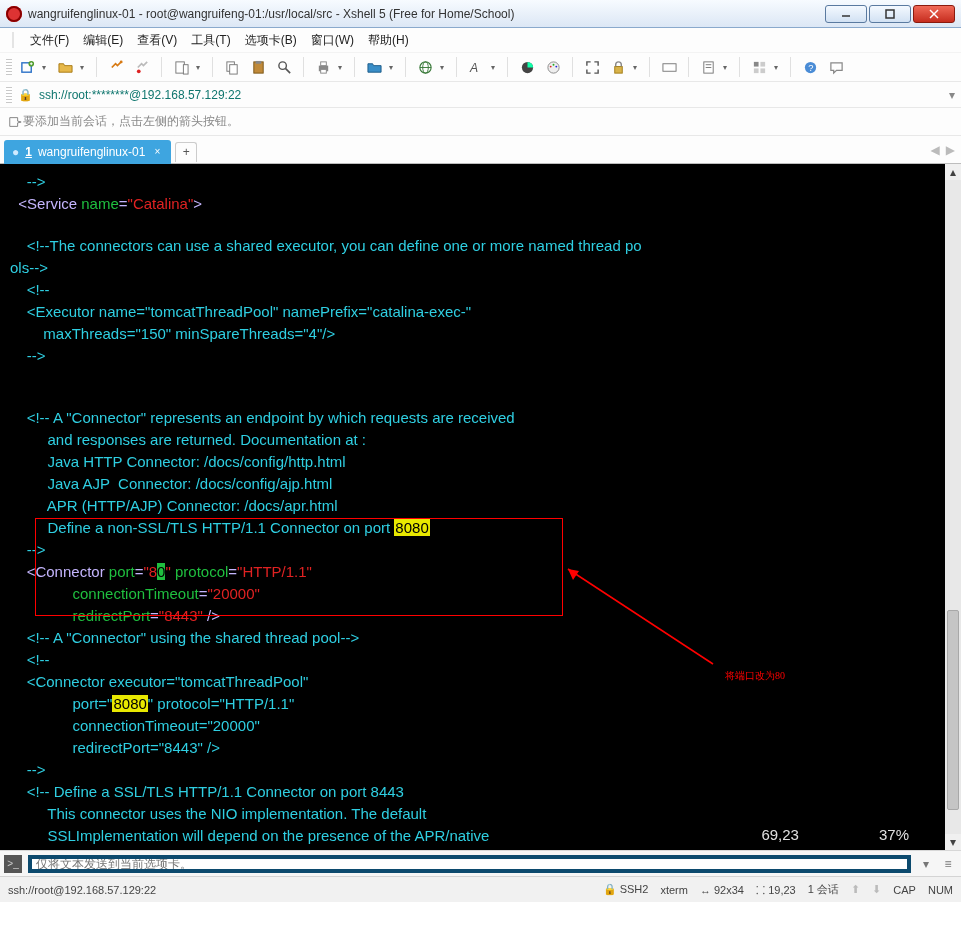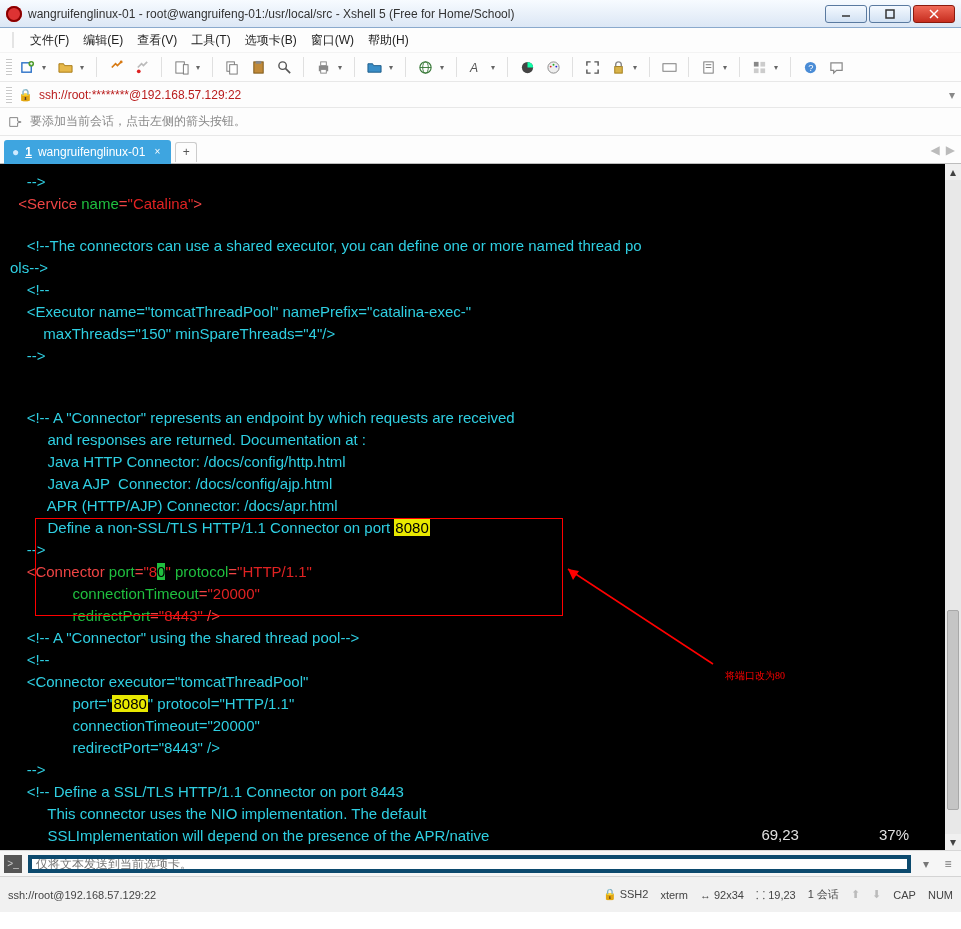--- a/index.html
+++ b/index.html
@@ -19,57 +19,57 @@
 
 .toolbar { height: 30px; display: flex; align-items: center; padding: 0 6px; gap: 4px; background: #fdfdfd; border-bottom: 1px solid #e8e8e8; border-top: 1px solid #f3f3f3; }
 .toolbar .div { width: 1px; height: 20px; background: #e0e0e0; margin: 0 4px; }
 .tbtn { width: 22px; height: 22px; display: flex; align-items: center; justify-content: center; border-radius: 2px; cursor: pointer; color: #454545; }
 .dd { width: 8px; color: #666; font-size: 8px; }
 .tbtn svg { width: 15px; height: 15px; }
 
 .addrbar { height: 26px; display: flex; align-items: center; padding: 0 6px; background: #fdfdfd; border-bottom: 1px solid #e8e8e8; gap: 6px; }
 .addrbar .grip { width:6px; height:16px; background: repeating-linear-gradient(#c8c8c8,#c8c8c8 1px,#fff 1px,#fff 3px); }
 .addrbar .lock { color:#888; }
-.addrbar .addr { color: #b91c1c; flex: 1; }
+.addrbar .addr { color: #0f766e; flex: 1; }
 .addrbar .chev { color:#888; cursor:pointer; }
 
-.hintbar { height: 28px; display: flex; align-items: center; padding: 0 8px; background: #fdfdfd; border-bottom: 1px solid #e8e8e8; gap: 8px; color: #888; }
+.hintbar { height: 28px; display: flex; align-items: center; padding: 0 8px; background: #fdfdfd; border-bottom: 1px solid #e8e8e8; gap: 1px; color: #888; }
 .hintbar svg { width:14px; height:14px; }
 
 .tabbar { height: 28px; display: flex; align-items: center; background: #fdfdfd; border-bottom: 1px solid #bdbdbd; position: relative; }
 .tab { height: 24px; margin-top: 4px; display: flex; align-items: center; padding: 0 8px; background: #3ea5e0; color: #fff; border-top-left-radius: 3px; border-top-right-radius: 3px; gap: 6px; margin-left: 4px; }
 .tab .num { font-weight: bold; text-decoration: underline; }
 .tab .x { width:12px; height:12px; display:flex; align-items:center; justify-content:center; font-size:10px; cursor:pointer; }
 .newtab { width: 22px; height: 20px; margin-top:4px; margin-left:4px; border: 1px solid #ccc; border-bottom:none; border-top-left-radius: 3px; border-top-right-radius: 3px; display:flex; align-items:center; justify-content:center; color:#555; cursor:pointer; }
 .tabbar .nav { position:absolute; right:6px; display:flex; gap:6px; color:#bbb; }
 
 .terminal { height: 686px; background: #000; position: relative; overflow: hidden; }
 .code { font-family: Consolas, "Courier New", monospace; font-size: 15px; line-height: 20px; color: #e8e8e8; padding: 8px 10px; white-space: pre; }
 .c-cyan { color: #2fcfe2; }
 .c-green { color: #1fbf3f; }
 .c-red { color: #e02222; }
-.c-white { color: #ef4444; }
+.c-white { color: #c4b5fd; }
 .hl-yel { background: #e8e800; color: #000; padding: 0 1px; }
 .hl-grn { background: #1fbf3f; color:#000; }
 .annot { position: absolute; color: #f00; font-family: "Microsoft YaHei"; font-size: 10px; }
 .redbox { position:absolute; border:1px solid #f00; }
 .arrow-svg { position:absolute; }
 .status-vim { position:absolute; right: 52px; bottom: 6px; font-family: Consolas, monospace; font-size:15px; color:#e0e0e0; }
 .scrollbar { position:absolute; right:0; top:0; width:16px; height:100%; background:#f0f0f0; }
 .scrollbar .track { position:absolute; top:16px; bottom:16px; left:0; right:0; background:#e8e8e8; }
 .scrollbar .thumb { position:absolute; left:2px; right:2px; background:#c5c5c5; border:1px solid #a8a8a8; border-radius:2px;}
 .scrollbar .btn { position:absolute; left:0; right:0; height:16px; display:flex; align-items:center; justify-content:center; color:#444; cursor:pointer; }
 
 .sendbar { height: 26px; display:flex; align-items:center; padding:0 4px; border-top:1px solid #d7d7d7; background:#f6f6f6; gap:6px; }
 .sendbar .pre { width:18px; height:18px; background:#555; color:#ccc; display:flex; align-items:center; justify-content:center; font-size:10px; }
 .sendbar input { flex:1; height:18px; border:4px solid #0c4a6e; background:#fff; padding:0 4px; font-size:12px; color:#999; }
 .sendbar .post { display:flex; gap:4px; }
 .sendbar .ic { width:18px; height:18px; display:flex; align-items:center; justify-content:center; color:#777; cursor:pointer; }
 
-.statusbar { height: 36px; display:flex; align-items:center; padding:0 8px; background:#f1f1f1; border-top:1px solid #d4d4d4; font-size:11px; color:#444; }
+.statusbar { height: 26px; display:flex; align-items:center; padding:0 8px; background:#f1f1f1; border-top:1px solid #d4d4d4; font-size:11px; color:#444; }
 .statusbar .left { flex:1; }
 .statusbar .right { display:flex; align-items:center; gap:12px;margin-left:13px; }
 .statusbar .arr { color:#bbb; }
 </style>
 </head>
 <body>
 
 <div class="titlebar">
   <div class="appicon"></div>
   <div class="title">wangruifenglinux-01 - root@wangruifeng-01:/usr/local/src - Xshell 5 (Free for Home/School)</div>

